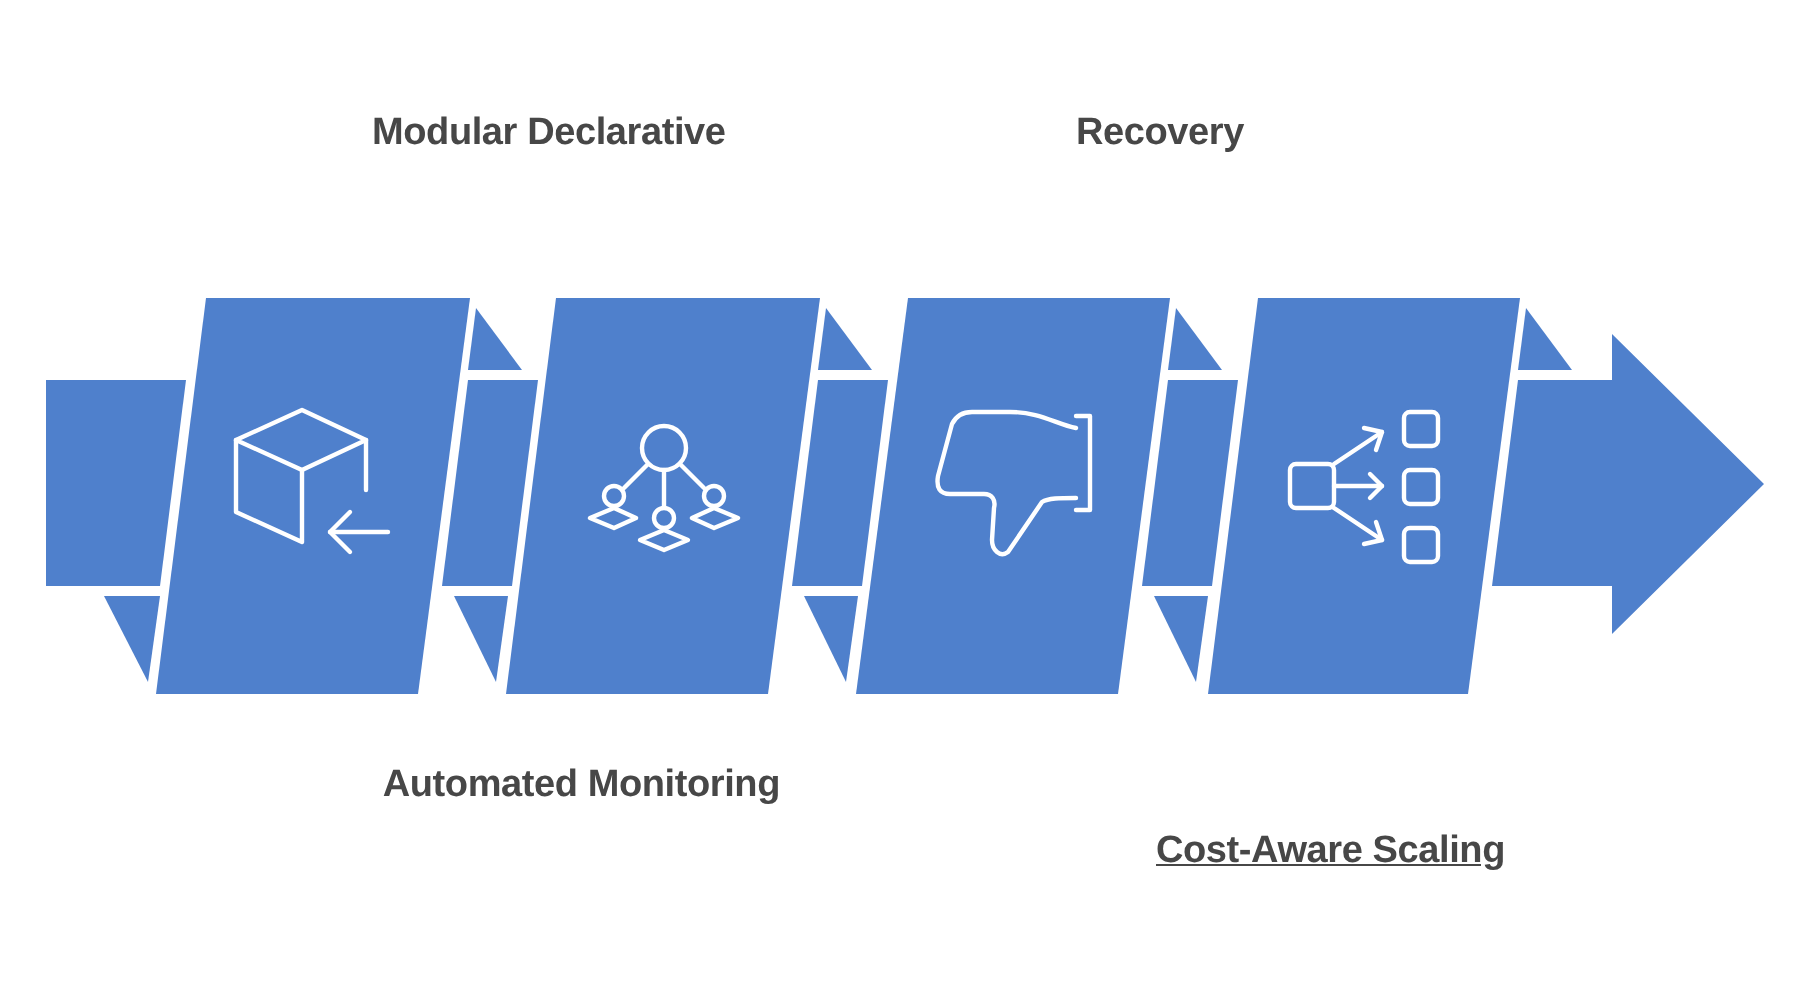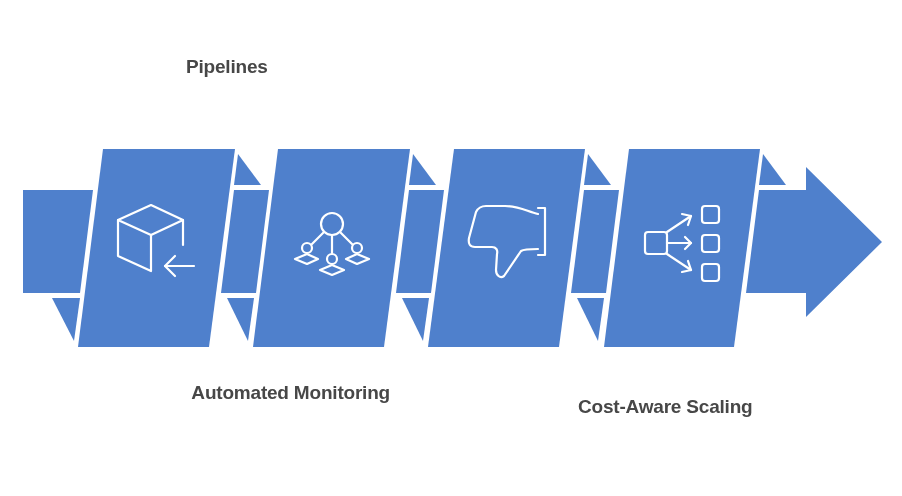--- a/index.html
+++ b/index.html
@@ -83,25 +83,26 @@
       <line x1="667" y1="254" x2="691" y2="270"></line>
       <polyline points="688,261 691,270 682,272"></polyline>
       <rect x="702" y="206" width="17" height="17" rx="3"></rect>
       <rect x="702" y="235" width="17" height="17" rx="3"></rect>
       <rect x="702" y="264" width="17" height="17" rx="3"></rect>
     </g>
   </g>
 </svg>
 
 <div class="label" style="left:186px; top:53px;">
-  <span>Pipelines</span>
+  <span>Modular Declarative</span>
 </div>
 
 <div class="label right" style="right:512px; top:379px;margin-left:44px;">
   <span>Automated Monitoring</span>
 </div>
 
 <div class="label" style="left:538px; top:53px;">
+  <span>Recovery</span>
 </div>
 
-<div class="label" style="left:578px; top:393px;">
+<div class="label" style="left:578px; top:412px;text-decoration:underline;">
   <span>Cost-Aware Scaling</span>
 </div>
 
 </body></html>

